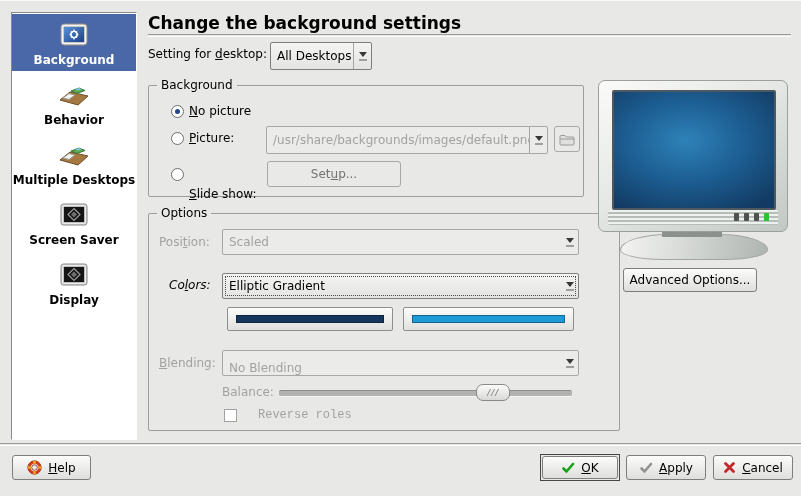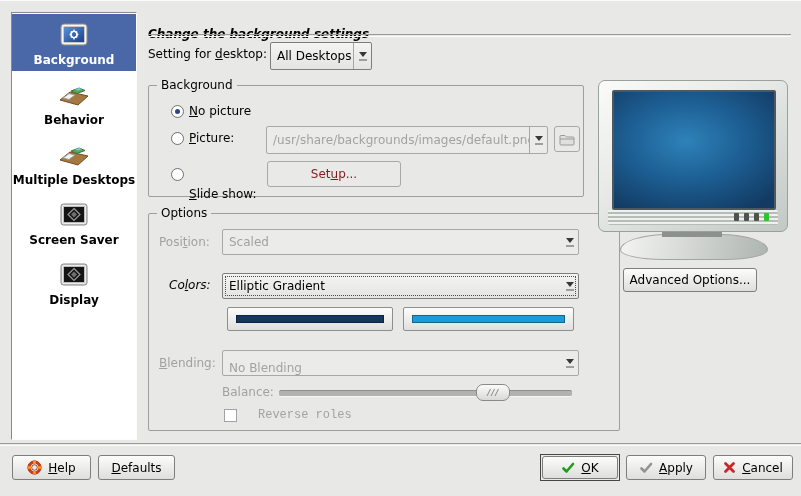--- a/index.html
+++ b/index.html
@@ -18,32 +18,32 @@
     border-bottom:1px solid #fdfdfd;border-right:1px solid #fdfdfd;
   }
   .side-item{
     position:absolute;left:0;width:124px;height:57px;display:flex;flex-direction:column;
     align-items:center;justify-content:flex-start;padding-top:5px;box-sizing:border-box;
     cursor:default;font-weight:bold;
   }
   .side-item.selected{background:var(--selection,#4a68a8);color:#fff;}
   .side-item .lbl{margin-top:2px;white-space:nowrap;}
   
-  .title{left:148px;top:27px;font-weight:bold;font-size:12px;font-style:italic;}
+  .title{left:148px;top:13px;font-weight:bold;font-size:17px;}
   .hsep{height:2px;border-top:1px solid #9a9a9a;box-shadow:0 1px 0 #fbfbfb;}
   
   .group{border:1px solid #9e9e9e;border-radius:2px;}
   .legend{position:absolute;top:-8px;left:8px;background:#e8e8e6;padding:0 4px;line-height:14px;}
   
   .btn{
     display:flex;align-items:center;justify-content:center;gap:6px;
     background:linear-gradient(#fcfcfb,#dededc);border:1px solid #7e7e7e;border-radius:3px;
     font-size:12px;color:#000;cursor:default;box-sizing:border-box;
   }
-  .btn.disabled{color:#7f1d1d;border-color:#a8a8a8;background:#e9e9e7;}
+  .btn.disabled{color:#737373;border-color:#a8a8a8;background:#e9e9e7;}
   .default-frame{border:1px solid #474747;background:#e8e8e6;padding:1px;}
   .default-frame .btn{width:100%;height:100%;}
   .combo{
     border:1px solid #7e7e7e;border-radius:2px;display:flex;align-items:center;
     background:linear-gradient(#f4f4f2,#e4e4e2);position:absolute;
   }
   .combo .val{flex:1;padding-left:6px;white-space:nowrap;overflow:hidden;}
   .combo .arrow-box{width:17px;align-self:stretch;display:flex;flex-direction:column;align-items:center;justify-content:center;}
   .combo .arrow-box.sep{border-left:1px solid #a6a6a6;}
   .tri{width:0;height:0;border-left:4px solid transparent;border-right:4px solid transparent;border-top:5px solid #383838;}
@@ -266,23 +266,20 @@
         <rect x="6.2" y="0.9" width="2.6" height="3.1"></rect>
           <rect x="6.2" y="11" width="2.6" height="3.1"></rect>
         <rect x="0.9" y="6.2" width="3.1" height="2.6"></rect>
           <rect x="11" y="6.2" width="3.1" height="2.6"></rect>
       </g>
       <circle cx="7.5" cy="7.5" r="2.8" fill="#e8e8e6" stroke="#7a1d08" stroke-width="0.8"></circle>
     </svg>
     <span><span></span><span class="accel">H</span><span>elp</span></span>
   </div>
 
-  <div class="btn" style="position:absolute;left:98px;top:455px;width:77px;height:25px;">
-    <span><span></span><span class="accel">D</span><span>efaults</span></span>
-  </div>
 
   <div class="abs default-frame" style="left:540px;top:454px;width:80px;height:27px;">
     <div class="btn">
       <svg width="14" height="14" viewBox="0 0 14 14">
         <path d="M2.5 7.5 L5.5 10.5 L12 3" fill="none" stroke="#18a018" stroke-width="2.6" stroke-linecap="round" stroke-linejoin="round"></path>
       </svg>
       <span><span></span><span class="accel">O</span><span>K</span></span>
     </div>
   </div>
 

